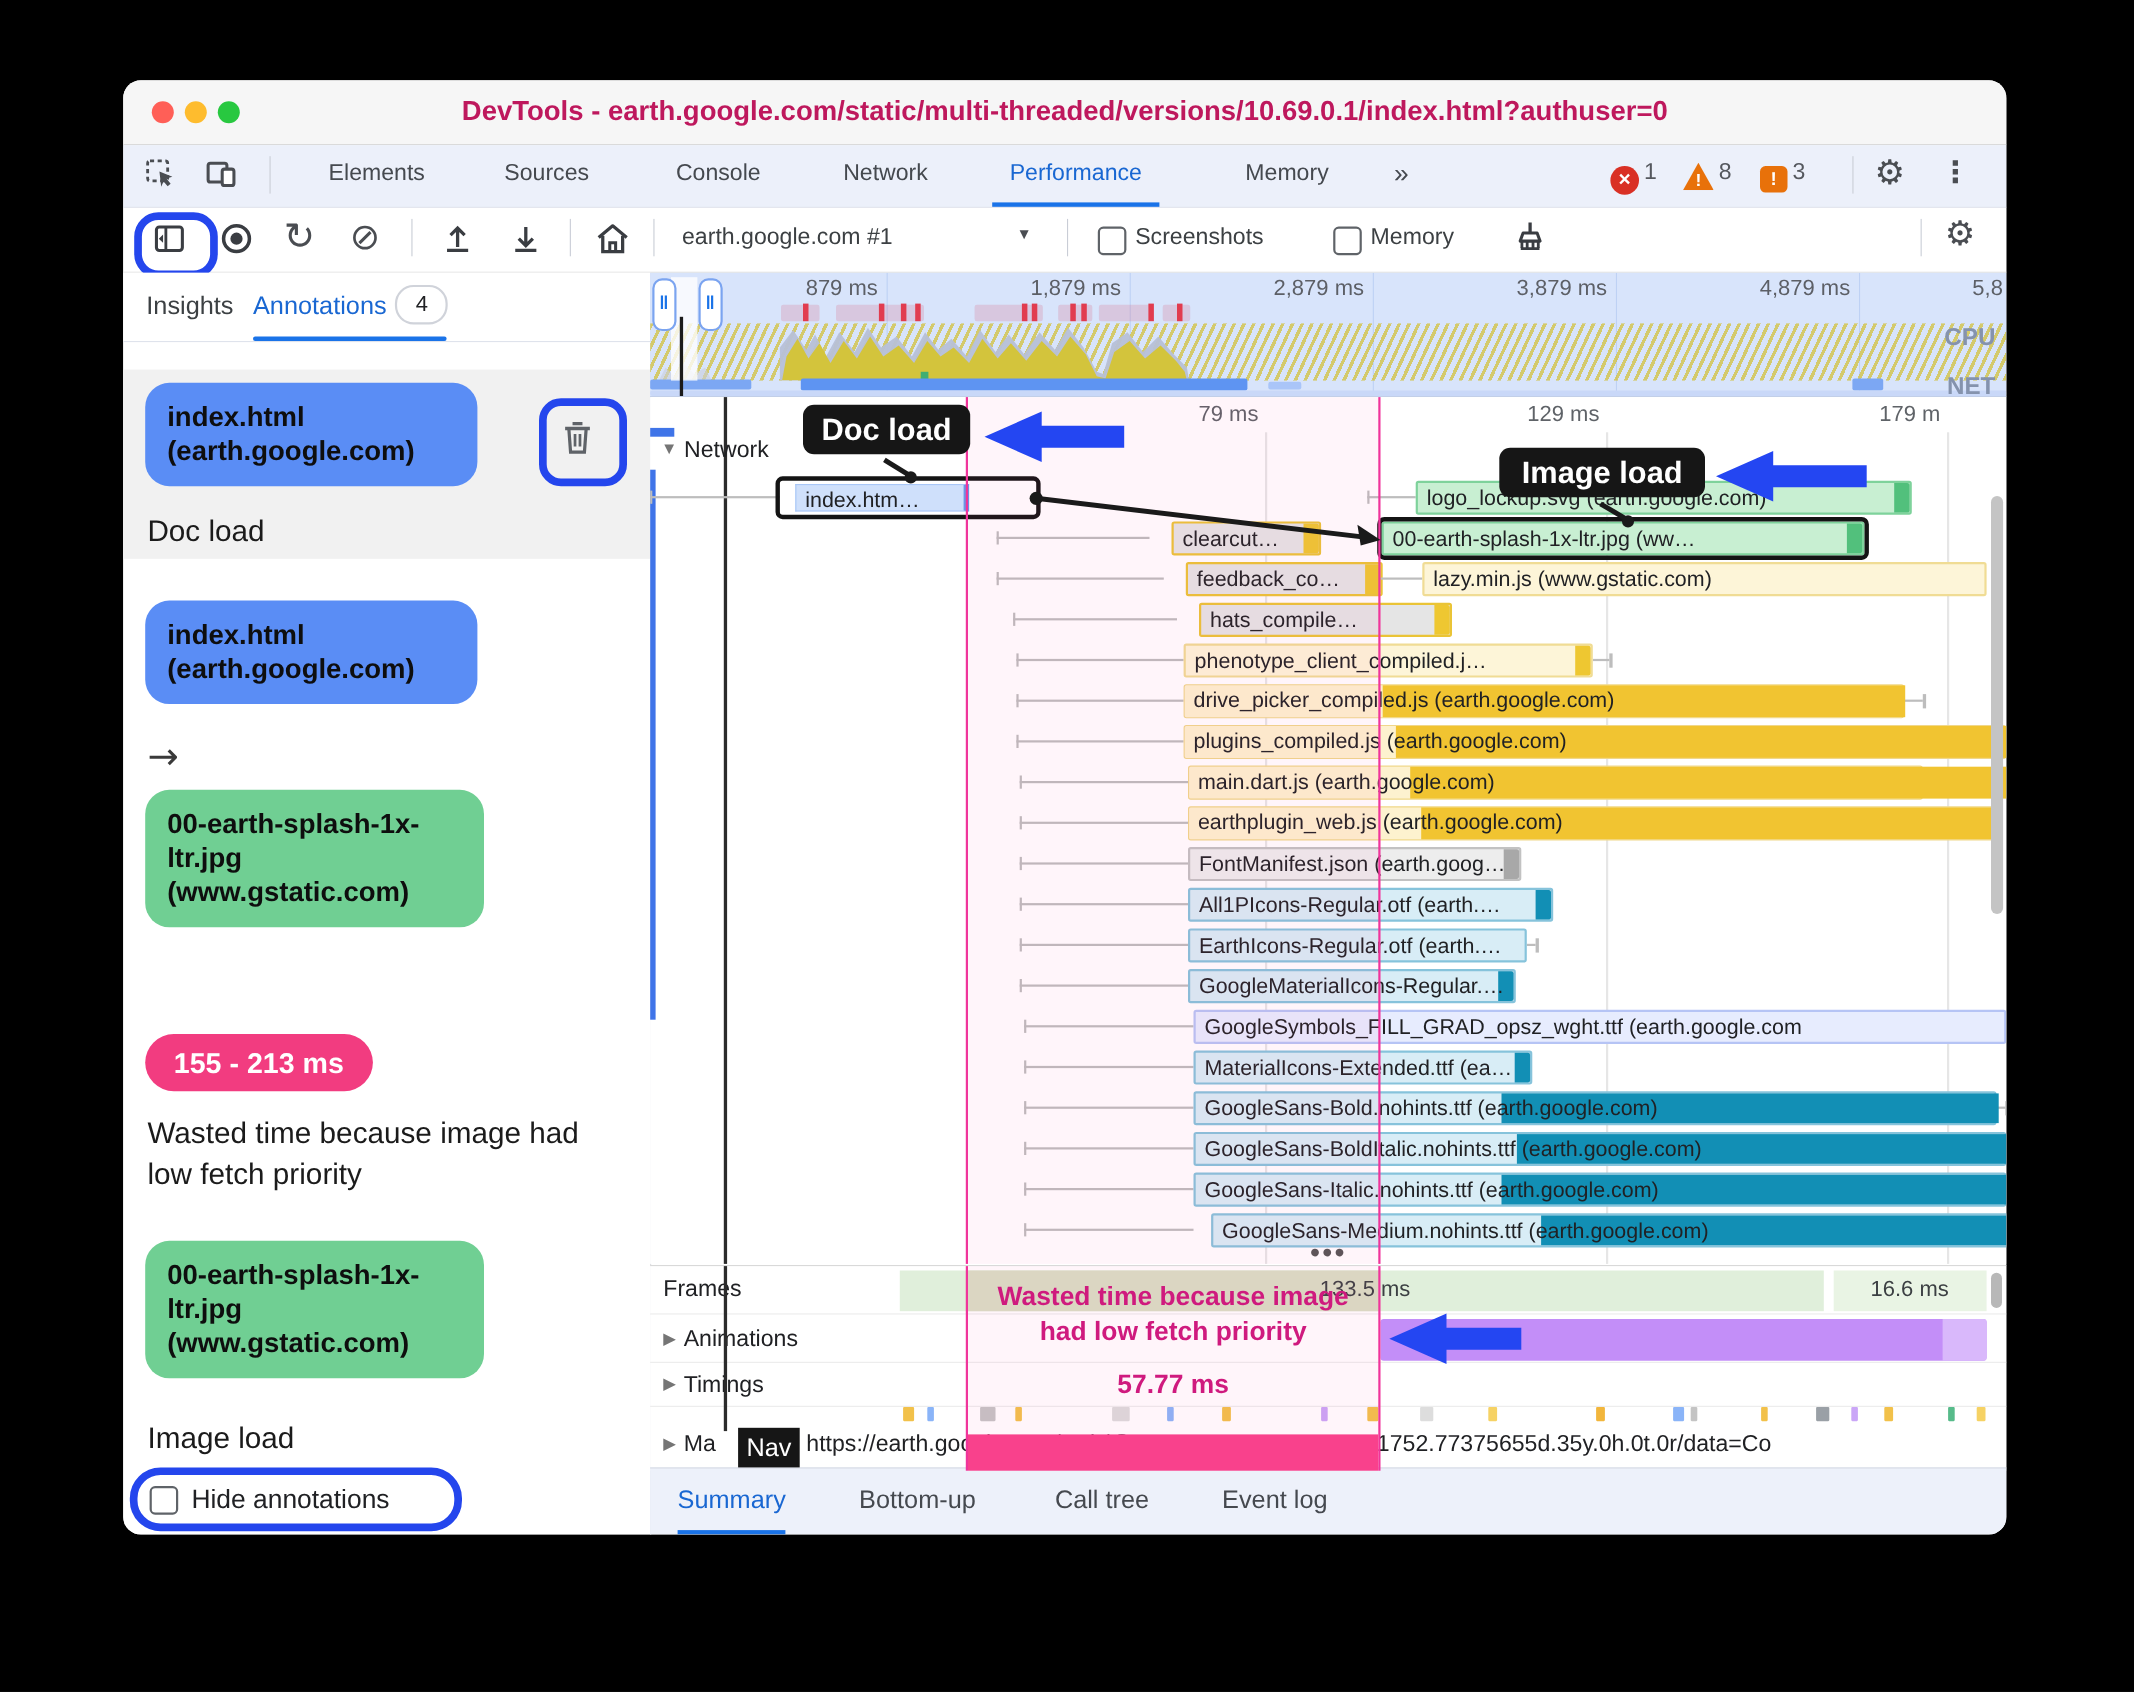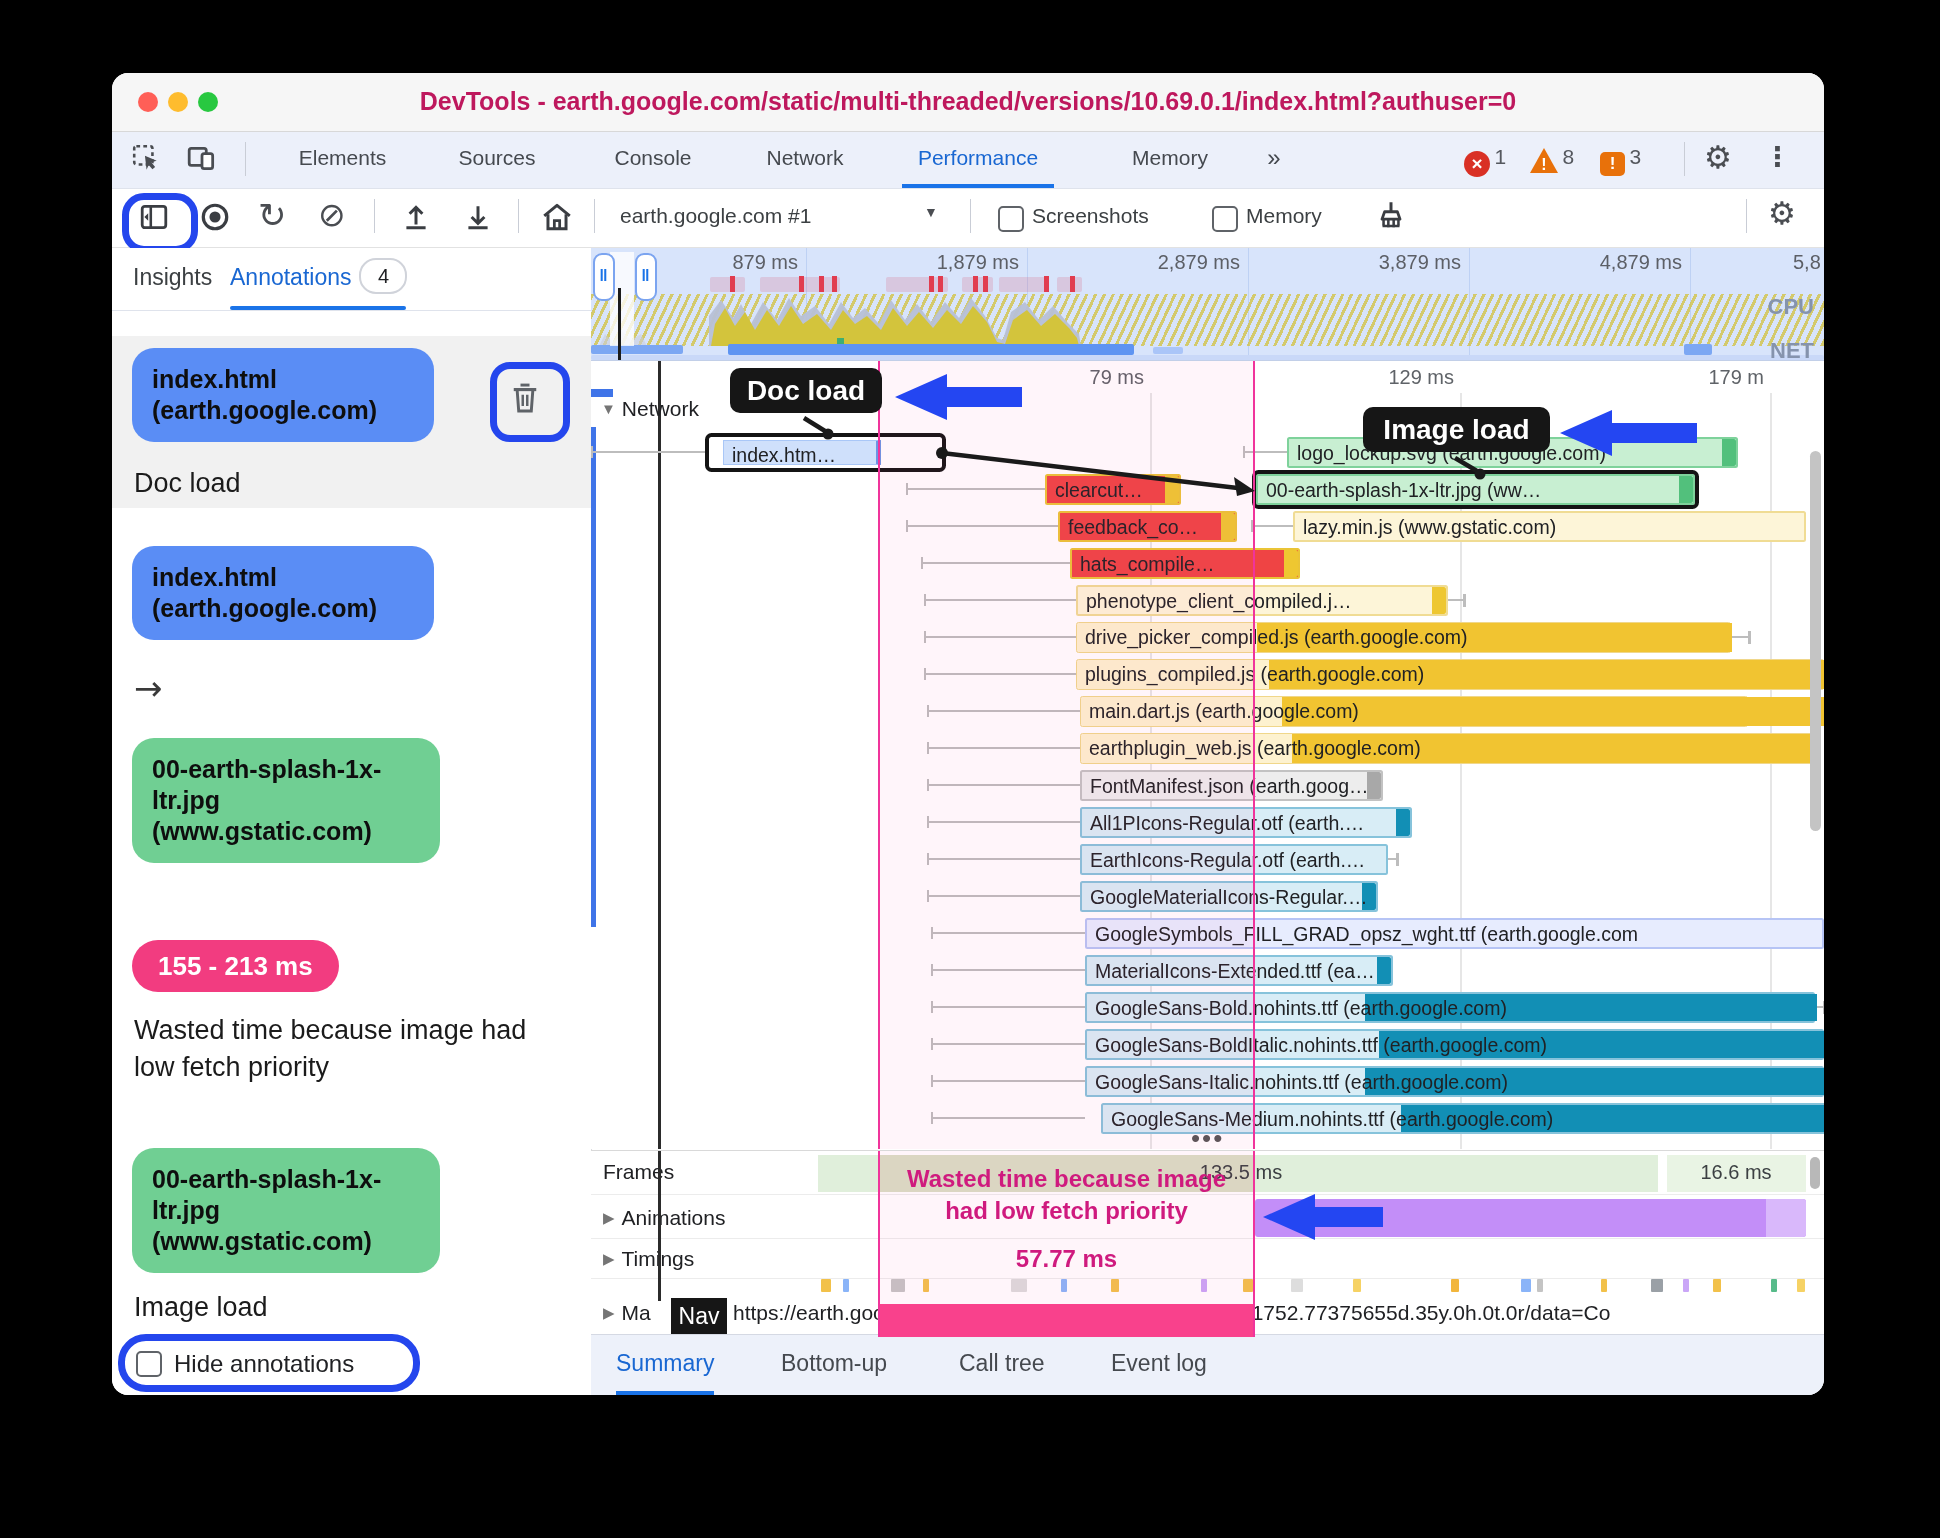--- a/index.html
+++ b/index.html
@@ -29,21 +29,21 @@
   #sidebar{position:absolute;left:0;top:175px;width:479px;bottom:0;background:#fff;border-right:1px solid #dadce0;}
   #sidetabs{position:absolute;left:0;top:0;width:100%;height:62px;border-bottom:1px solid #dfe3ec;background:#fff;}
   .sidetab{position:absolute;top:0;height:58px;line-height:58px;font-size:23px;color:#3c4043;}
   .sidetab.active{color:#1967d2;}
   #anno-underline{position:absolute;left:107px;top:58px;width:186px;height:4px;background:#1a73e8;border-radius:2px;}
   #anno-badge{display:inline-block;min-width:30px;height:32px;line-height:32px;border:2px solid #d0d3da;border-radius:17px;background:#fff;font-size:20px;color:#202124;text-align:center;padding:0 7px;vertical-align:2px;margin-left:8px;}
   .card{position:absolute;left:0;width:100%;}
   .card.selected{background:#f1f1f1;}
   .pill{display:block;width:262px;padding:16px 20px;border-radius:22px;font-size:25px;font-weight:bold;color:#0e0e0e;line-height:1.24;}
   .pill.blue{background:#5a8df5;}
-  .pill.green{background:#70cf93;width:268px;margin-top:20px;}
+  .pill.green{background:#70cf93;width:268px;}
   .pill.pink{display:inline-block;width:auto;background:#f23c80;color:#fff;padding:10px 26px;border-radius:28px;font-size:26px;}
   .anno-label{font-size:27px;color:#1b1b1b;}
   .arrow-glyph{font-size:34px;color:#3a3a3a;font-family:"DejaVu Sans",sans-serif;}
   
   #main{position:absolute;left:479px;top:175px;width:1233px;bottom:0;}
   #minimap{position:absolute;left:0;top:0;width:1233px;height:112px;background:#d8e4fb;border-bottom:1px solid #c2cfe8;overflow:hidden;}
   .mm-grid{position:absolute;top:0;width:1px;height:112px;background:#bed1f4;}
   .mm-label{position:absolute;top:3px;width:120px;font-size:20px;color:#5c5f66;text-align:right;}
   .mm-band{position:absolute;top:29px;height:15px;background:rgba(215,110,140,.25);border-radius:2px;}
   .mm-tick{position:absolute;top:28px;width:5px;height:16px;background:#e13c4f;}
@@ -63,21 +63,21 @@
   #network-header{position:absolute;left:10px;top:36px;font-size:21px;color:#202124;}
   #network-header .tri{color:#757575;font-size:15px;vertical-align:2px;margin-right:6px;}
   .whisker{position:absolute;height:2px;background:#bdbdbd;}
   .whisker.lead:before{content:"";position:absolute;left:0;top:-5px;width:2px;height:12px;background:#bdbdbd;}
   .wtick{position:absolute;width:2.5px;height:13px;background:#bdbdbd;}
   .bar{position:absolute;height:31px;border-radius:2.5px;box-sizing:border-box;}
   .bar .blabel{position:relative;display:block;padding:3px 0 0 8px;font-size:19.5px;color:#202124;white-space:nowrap;z-index:3;}
   .bar .cap{position:absolute;right:0;top:0;bottom:0;width:14px;border-radius:0 2px 2px 0;z-index:2;}
   .bar .solid{position:absolute;top:0;bottom:0;z-index:1;}
   .bar.img{background:#c8efd2;border:2px solid #7ed29b;}  .bar.img .cap{background:#52c07c;}
-  .bar.script{background:#ef4444;border:2px solid #eac436;} .bar.script .cap{background:#eec731;}
+  .bar.script{background:#e5e5e5;border:2px solid #eac436;margin-left:20px;} .bar.script .cap{background:#eec731;}
   .bar.scriptpale{background:#fdf5d8;border:2px solid #f0dc94;} .bar.scriptpale .cap{background:#eec731;}
   .bar.scriptsplit{background:#fdf2cf;border:1.5px solid #f0d78a;} .bar.scriptsplit .solid{background:#f1c431;}
   .bar.font{background:#d8edf6;border:2px solid #86c3db;} .bar.font .cap{background:#128fb5;} .bar.font .solid{background:#128fb5;}
   .bar.widefont{background:#e7ecfe;border:2px solid #b6c4f5;}
   .bar.json{background:#ededed;border:2px solid #c2c2c2;} .bar.json .cap{background:#a8a8a8;}
   .bar.doc{background:#fff;}
   .docfill{position:absolute;left:14px;top:3px;bottom:3px;width:152px;background:#cfe0fb;border:1px solid #a9c7f7;border-right:5px solid #6c95e3;}
   .bar.annotated{outline:4px solid #141414;z-index:5;}
   .blacklabel{position:absolute;background:#161616;color:#fff;font-size:28px;font-weight:bold;text-align:center;border-radius:10px;z-index:8;}
   .pink-overlay{position:absolute;background:rgba(255,64,160,.055);border-left:2.5px solid #f0349b;border-right:2.5px solid #f0349b;box-sizing:border-box;pointer-events:none;z-index:7;}

